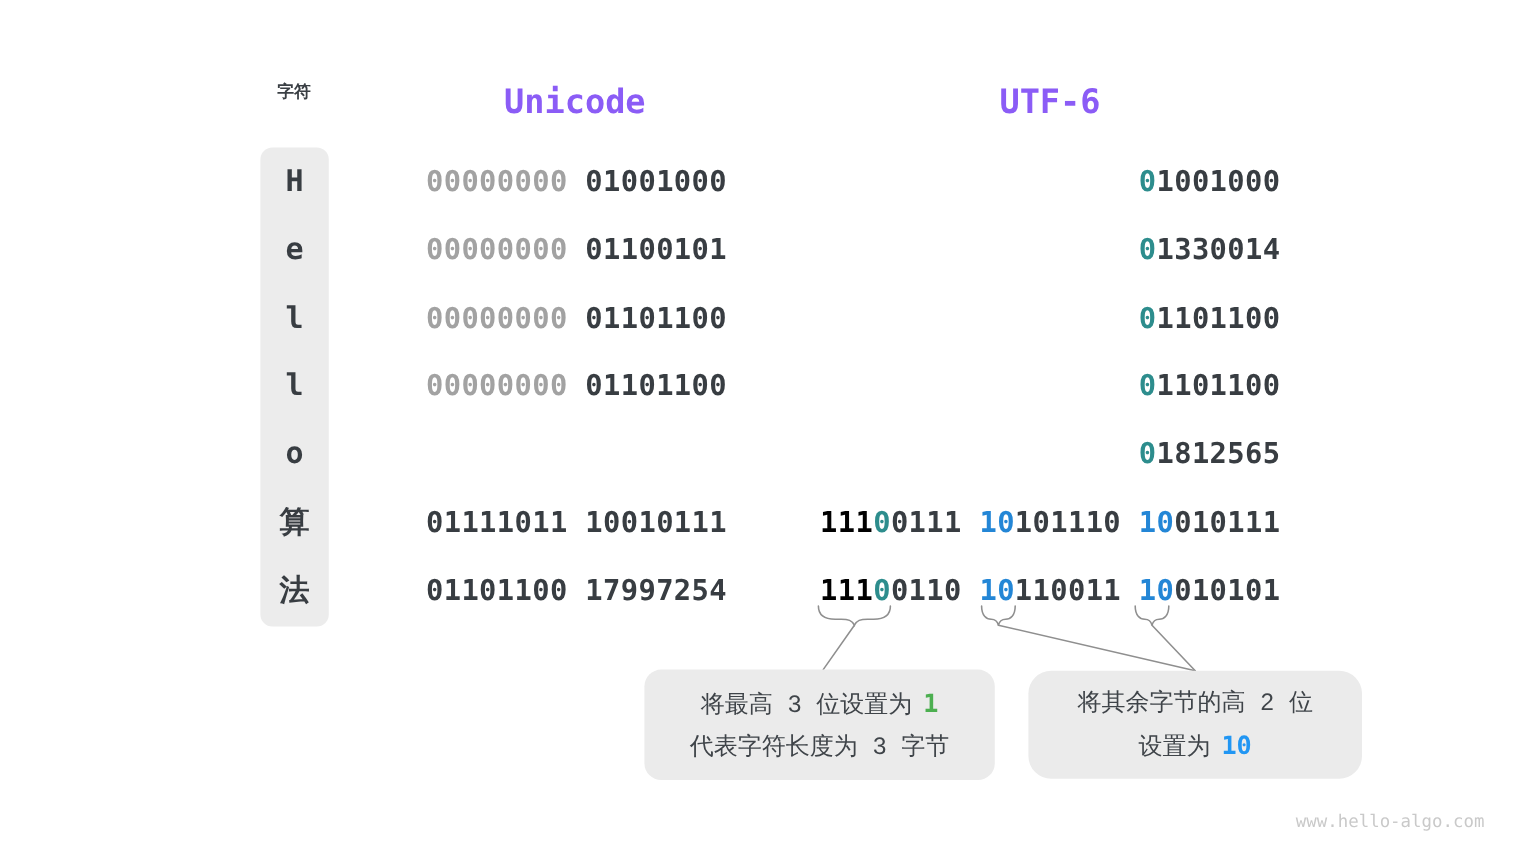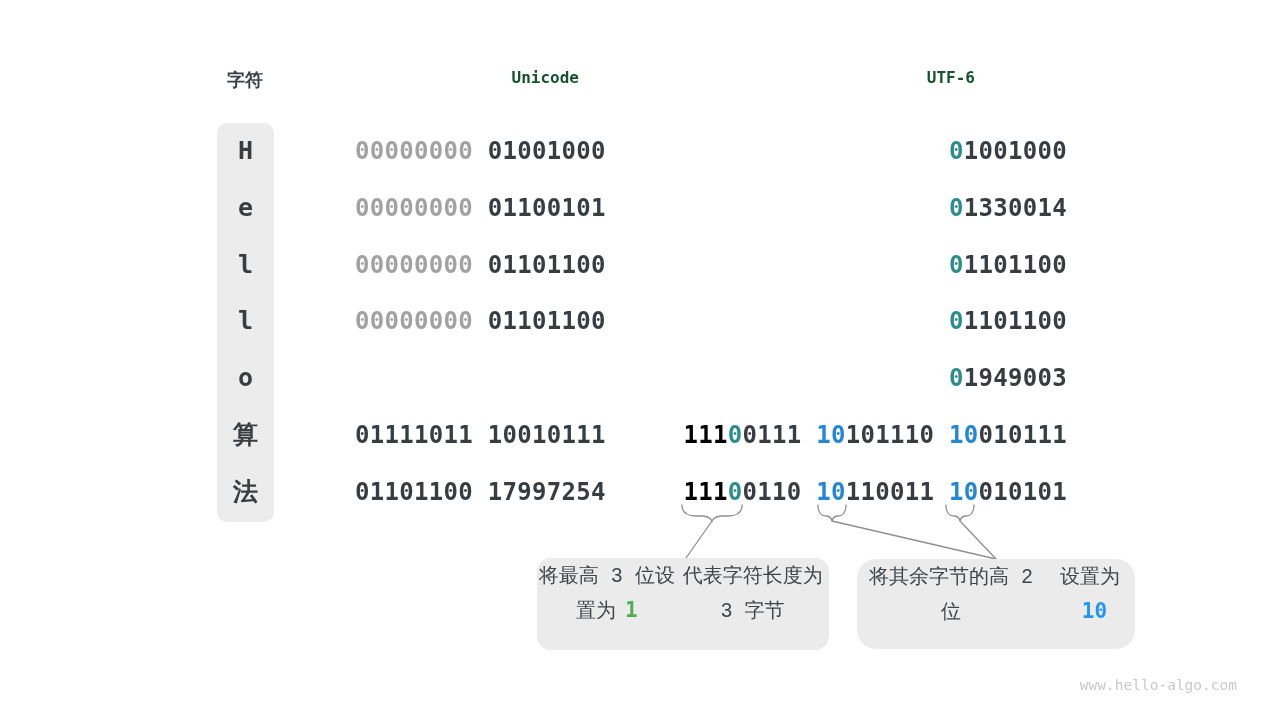--- a/index.html
+++ b/index.html
@@ -2,22 +2,22 @@
 <html><head>
 <meta charset="utf-8">
 <style>
   html,body { margin:0; padding:0; }
   body {
     width:1280px; height:720px; position:relative; overflow:hidden;
     background:#ffffff;
     font-family:"Liberation Sans", sans-serif;
   }
   .abs { position:absolute; }
-  .hdr-sans { font-weight:bold; font-size:18px; color:#3A3F44; text-align:center; }
-  .hdr-mono { font-family:"DejaVu Sans Mono", monospace; font-weight:bold; font-size:16px; color:#14532d; text-align:right; }
+  .hdr-sans { font-weight:bold; font-size:14px; color:#3A3F44; text-align:center; }
+  .hdr-mono { font-family:"DejaVu Sans Mono", monospace; font-weight:bold; font-size:28px; color:#8b5cf6; text-align:center; }
   .char-col-bg {
     left:217px; top:123px; width:57px; height:399px;
     background:#ECECEC; border-radius:10px;
   }
   .row { position:absolute; left:0; width:1280px; height:34px; line-height:34px; }
   .cell-char {
     position:absolute; left:217px; width:57px; text-align:center;
     font-family:"DejaVu Sans Mono", "Liberation Sans", sans-serif;
     font-weight:bold; font-size:25px; color:#383D42;
   }
@@ -30,21 +30,21 @@
   .cell-utf8 { position:absolute; right:213px; text-align:right; }
   .byte { display:inline; }
   .byte + .byte { margin-left:14.8px; }
   .dim  { color:#A2A2A2; }
   .teal { color:#2D8D8D; }
   .green{ color:#000000; }
   .blue { color:#2386D6; }
   .callout {
     position:absolute; background:#EBEBEB; border-radius:14px;
     color:#3F4449; font-size:20px; text-align:center; word-spacing:7px;
-    display:flex; justify-content:center;
+    display:flex; flex-direction:column; justify-content:center;
     line-height:35px;
   }
   .hl {
     font-family:"DejaVu Sans Mono", monospace; font-weight:bold;
     font-size:21px; margin-left:9px; word-spacing:0;
   }
   .hl-green { color:#4CAF50; }
   .hl-blue  { color:#2196F3; }
   .connector-svg { left:0; top:0; pointer-events:none; }
   .watermark {
@@ -80,21 +80,21 @@
 </div>
 
 <div class="row" style="top:304px">
   <span class="cell-char">l</span>
   <span class="cell-uni bin"><span class="dim">00000000</span><span>01101100</span></span>
   <span class="cell-utf8 bin"><span class="byte"><span class="teal">0</span><span>1101100</span></span></span>
 </div>
 
 <div class="row" style="top:361px">
   <span class="cell-char">o</span>
-  <span class="cell-utf8 bin"><span class="byte"><span class="teal">0</span><span>1949003</span></span></span>
+  <span class="cell-utf8 bin"><span class="byte"><span class="teal">0</span><span>1812565</span></span></span>
 </div>
 
 <div class="row" style="top:418px">
   <span class="cell-char">算</span>
   <span class="cell-uni bin"><span>01111011</span><span>10010111</span></span>
   <span class="cell-utf8 bin"><span class="byte"><span class="green">111</span><span class="teal">0</span><span>0111</span></span><span class="byte"><span class="blue">10</span><span>101110</span></span><span class="byte"><span class="blue">10</span><span>010111</span></span></span>
 </div>
 
 <div class="row" style="top:475px">
   <span class="cell-char">法</span>

